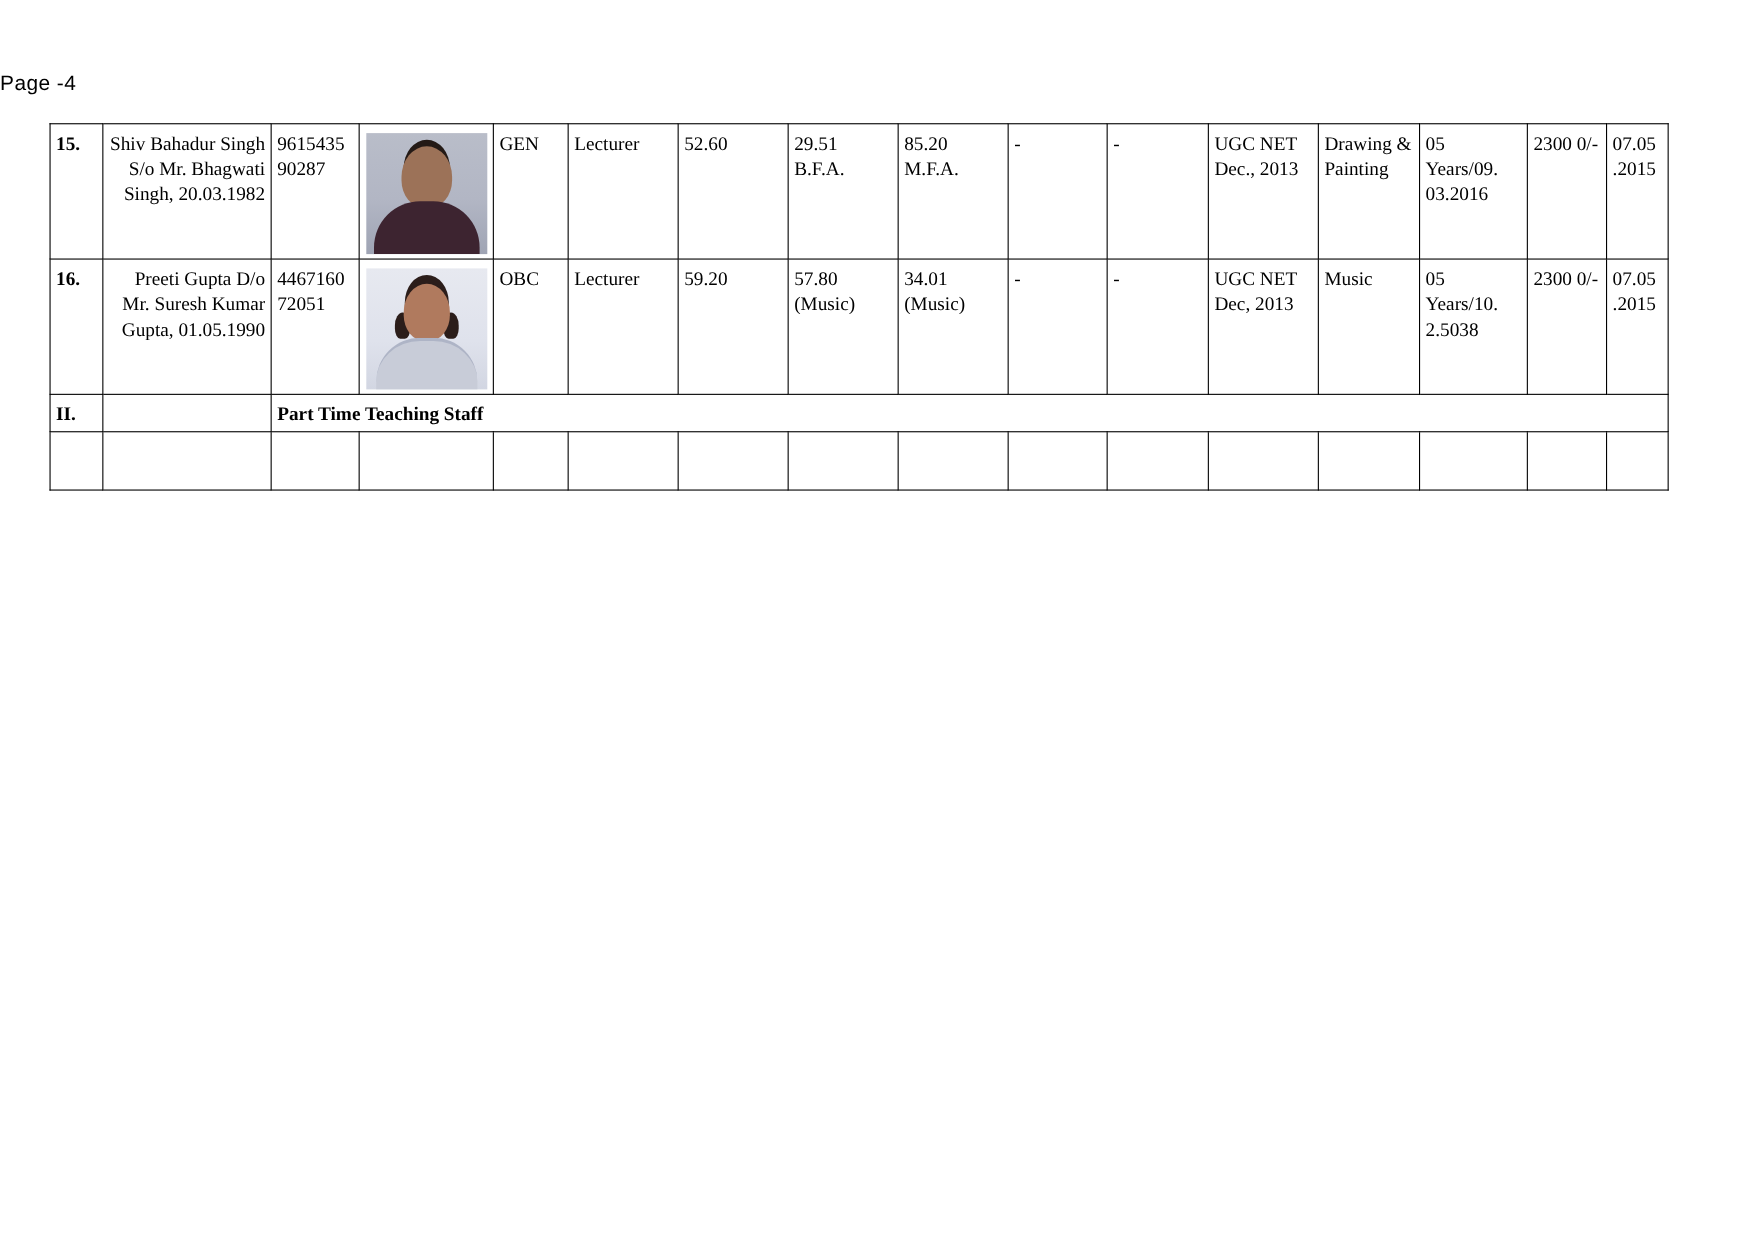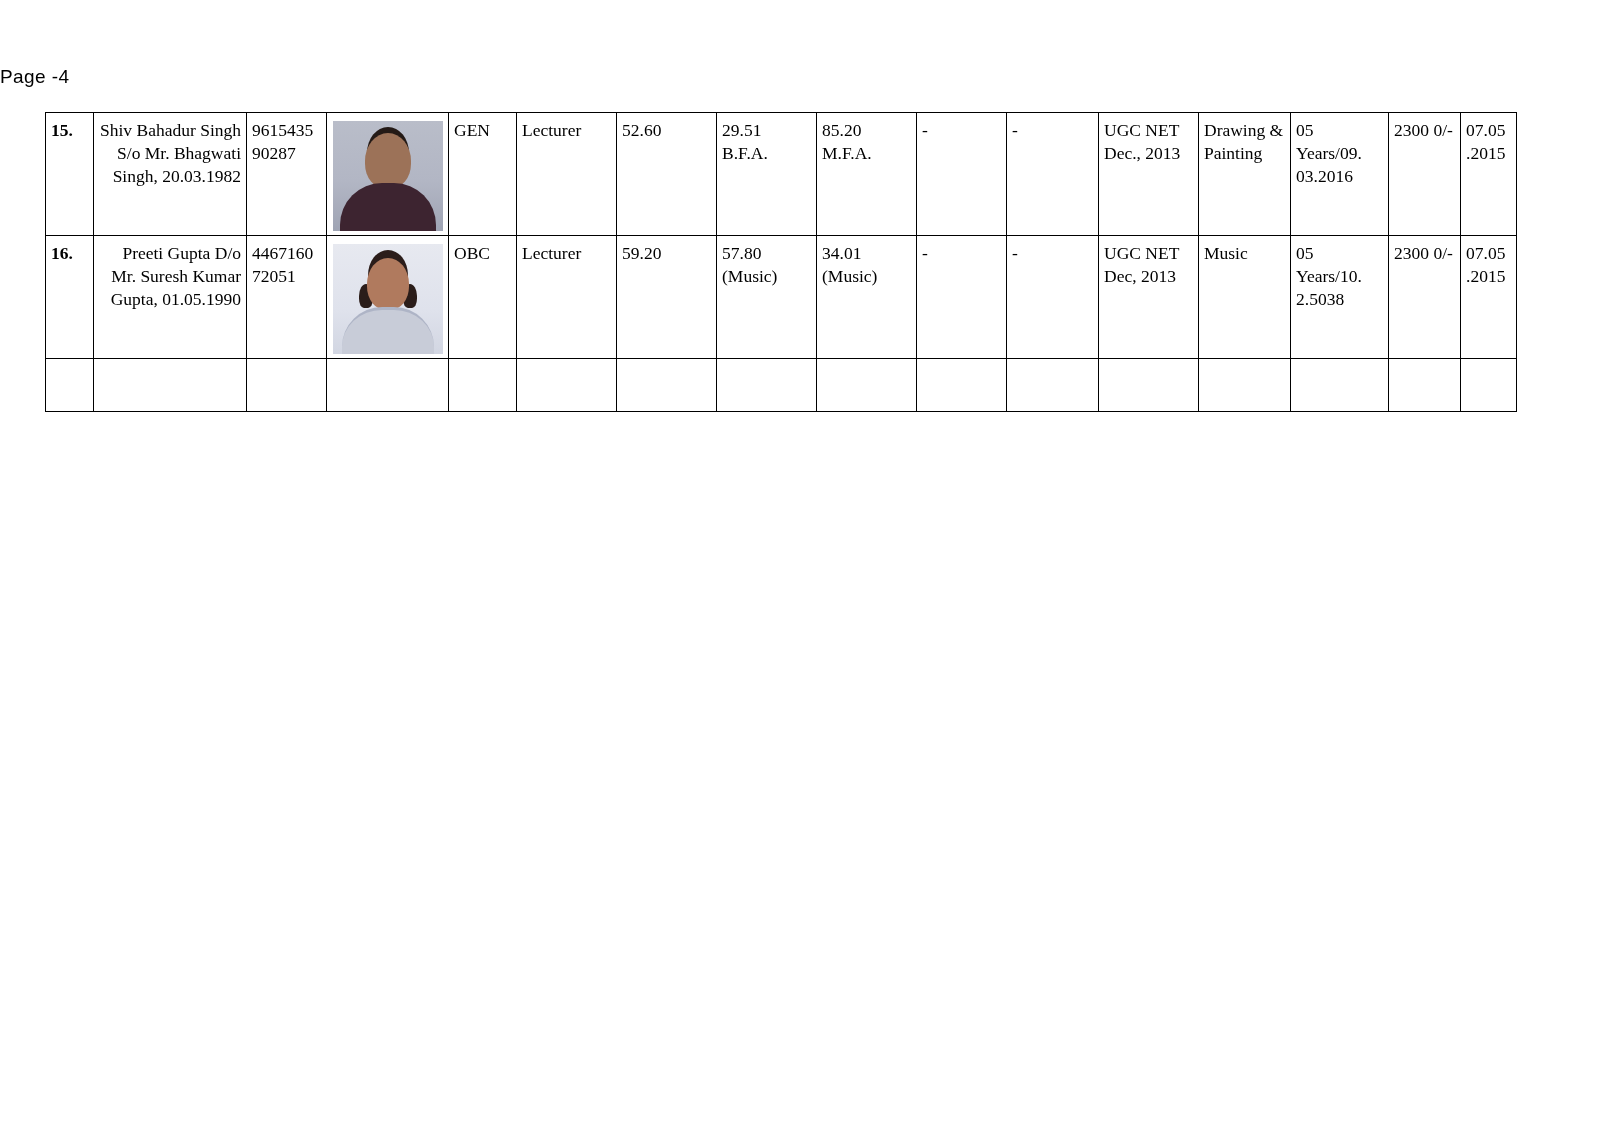--- a/index.html
+++ b/index.html
@@ -206,20 +206,25 @@
         <td class="ctr">57.80 (Music)</td>
         <td class="ctr">34.01 (Music)</td>
         <td class="ctr">-</td>
         <td class="ctr">-</td>
         <td class="ctr">UGC NET Dec, 2013</td>
         <td class="ctr">Music</td>
         <td class="ctr">05 Years/10. 2.5038</td>
         <td class="ctr">2300 0/-</td>
         <td class="ctr">07.05 .2015</td>
       </tr>
+      <tr class="row-section">
+        <td class="section-label">II.</td>
+        <td></td>
+        <td class="section-title" colspan="14">Part Time Teaching Staff</td>
+      </tr>
       <tr class="empty-row">
         <td></td>
         <td></td>
         <td></td>
         <td></td>
         <td></td>
         <td></td>
         <td></td>
         <td></td>
         <td></td>

